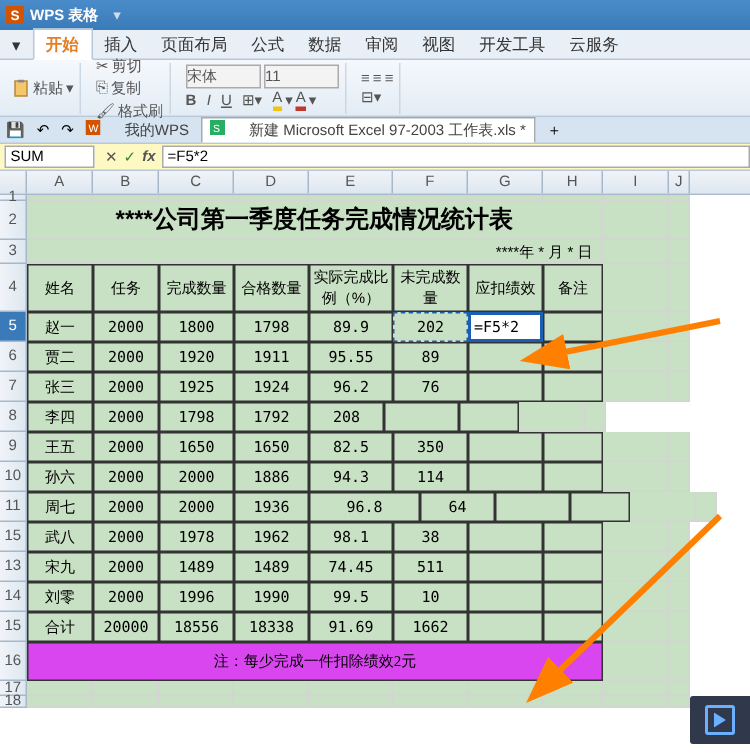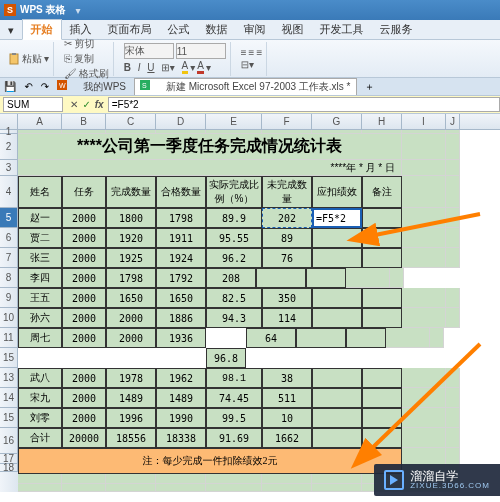--- a/index.html
+++ b/index.html
@@ -47,21 +47,21 @@
 
 .grid { position: relative; }
 .grid-row { display: flex; }
 .cell { border-right: 1px solid #d4d4d4; border-bottom: 1px solid #d4d4d4; font-size: 10px; display: flex; align-items: center; justify-content: center; overflow: hidden; }
 
 .greenbg { background: #c8e0c3; }
 .title-row { background: #c8e0c3; font-size: 16px; font-weight: bold; justify-content: center; }
 .info-row { background: #c8e0c3; font-size: 10px; justify-content: flex-end; padding-right: 6px; }
 .hdr { background: #c8e0c3; font-weight: normal; border: 1px solid #333 !important; text-align: center; }
 .dc { background: #c8e0c3; border: 1px solid #333 !important; font-family: SimSun, monospace; }
-.note-row { background: #fdba74; font-family: SimSun; justify-content: center; }
+.note-row { background: #d946ef; font-family: SimSun; justify-content: center; }
 
 .active-cell { border: 2px solid #1a5fb4 !important; background: #fff !important; text-align: left; justify-content: flex-start; padding-left: 2px; }
 .ref-cell { border: 1.5px dashed #1a5fb4 !important; }
 .empty-right { background: #c8e0c3; border: 1px solid #333 !important; }
 
 .arrow { position: absolute; pointer-events: none; }
 
 .watermark { position: absolute; right: 0; bottom: 6px; background: rgba(30,40,60,0.92); color: #fff; font-size: 12px; padding: 6px 10px; display: flex; align-items: center; gap: 6px; border-radius: 2px 0 0 2px; }
 .watermark .play { width: 20px; height: 20px; border: 2px solid #6ab0ff; display: flex; align-items: center; justify-content: center; border-radius: 2px; }
 .watermark .sub { font-size: 8px; letter-spacing: 1px; color: #9fc8ef; }
@@ -306,33 +306,33 @@
           <div class="cell empty-right" style="width: 50px; height: 20px;"></div>
           <div class="cell empty-right" style="width: 40px; height: 20px;"></div>
           <div class="cell greenbg" style="width: 44px; height: 20px;"></div>
           <div class="cell greenbg" style="width: 14px; height: 20px;"></div>
         </div>
         <div class="grid-row">
           <div class="cell dc" style="width: 44px; height: 20px;">周七</div>
           <div class="cell dc" style="width: 44px; height: 20px;">2000</div>
           <div class="cell dc" style="width: 50px; height: 20px;">2000</div>
           <div class="cell dc" style="width: 50px; height: 20px;">1936</div>
-          <div class="cell dc" style="width: 40px; height: 20px; margin-top: 20px;">96.8</div>
+          <div class="cell dc" style="width: 74px; height: 20px;">96.8</div>
           <div class="cell dc" style="width: 50px; height: 20px;">64</div>
           <div class="cell empty-right" style="width: 50px; height: 20px;"></div>
           <div class="cell empty-right" style="width: 40px; height: 20px;"></div>
           <div class="cell greenbg" style="width: 44px; height: 20px;"></div>
           <div class="cell greenbg" style="width: 14px; height: 20px;"></div>
         </div>
         <div class="grid-row">
           <div class="cell dc" style="width: 44px; height: 20px;">武八</div>
           <div class="cell dc" style="width: 44px; height: 20px;">2000</div>
           <div class="cell dc" style="width: 50px; height: 20px;">1978</div>
           <div class="cell dc" style="width: 50px; height: 20px;">1962</div>
-          <div class="cell dc" style="width: 56px; height: 20px; font-family: Liberation Mono, monospace;">98.1</div>
+          <div class="cell dc" style="width: 56px; height: 20px;">98.1</div>
           <div class="cell dc" style="width: 50px; height: 20px;">38</div>
           <div class="cell empty-right" style="width: 50px; height: 20px;"></div>
           <div class="cell empty-right" style="width: 40px; height: 20px;"></div>
           <div class="cell greenbg" style="width: 44px; height: 20px;"></div>
           <div class="cell greenbg" style="width: 14px; height: 20px;"></div>
         </div>
         <div class="grid-row">
           <div class="cell dc" style="width: 44px; height: 20px;">宋九</div>
           <div class="cell dc" style="width: 44px; height: 20px;">2000</div>
           <div class="cell dc" style="width: 50px; height: 20px;">1489</div>
@@ -410,17 +410,13 @@
     <line x1="480" y1="230" x2="368" y2="338" stroke="#ff7f00" stroke-width="4" marker-end="url(#ah)"></line>
   </svg>
 </div>
 
 <div class="watermark">
   <div class="play">
     <svg width="10" height="10">
         <path d="M1,0 L9,5 L1,10 z" fill="#6ab0ff"></path>
       </svg>
   </div>
-  <div class="txt">
-    <span>溜溜自学</span>
-    <span class="sub">ZIXUE.3D66.COM</span>
-  </div>
 </div>
 
 </body></html>

